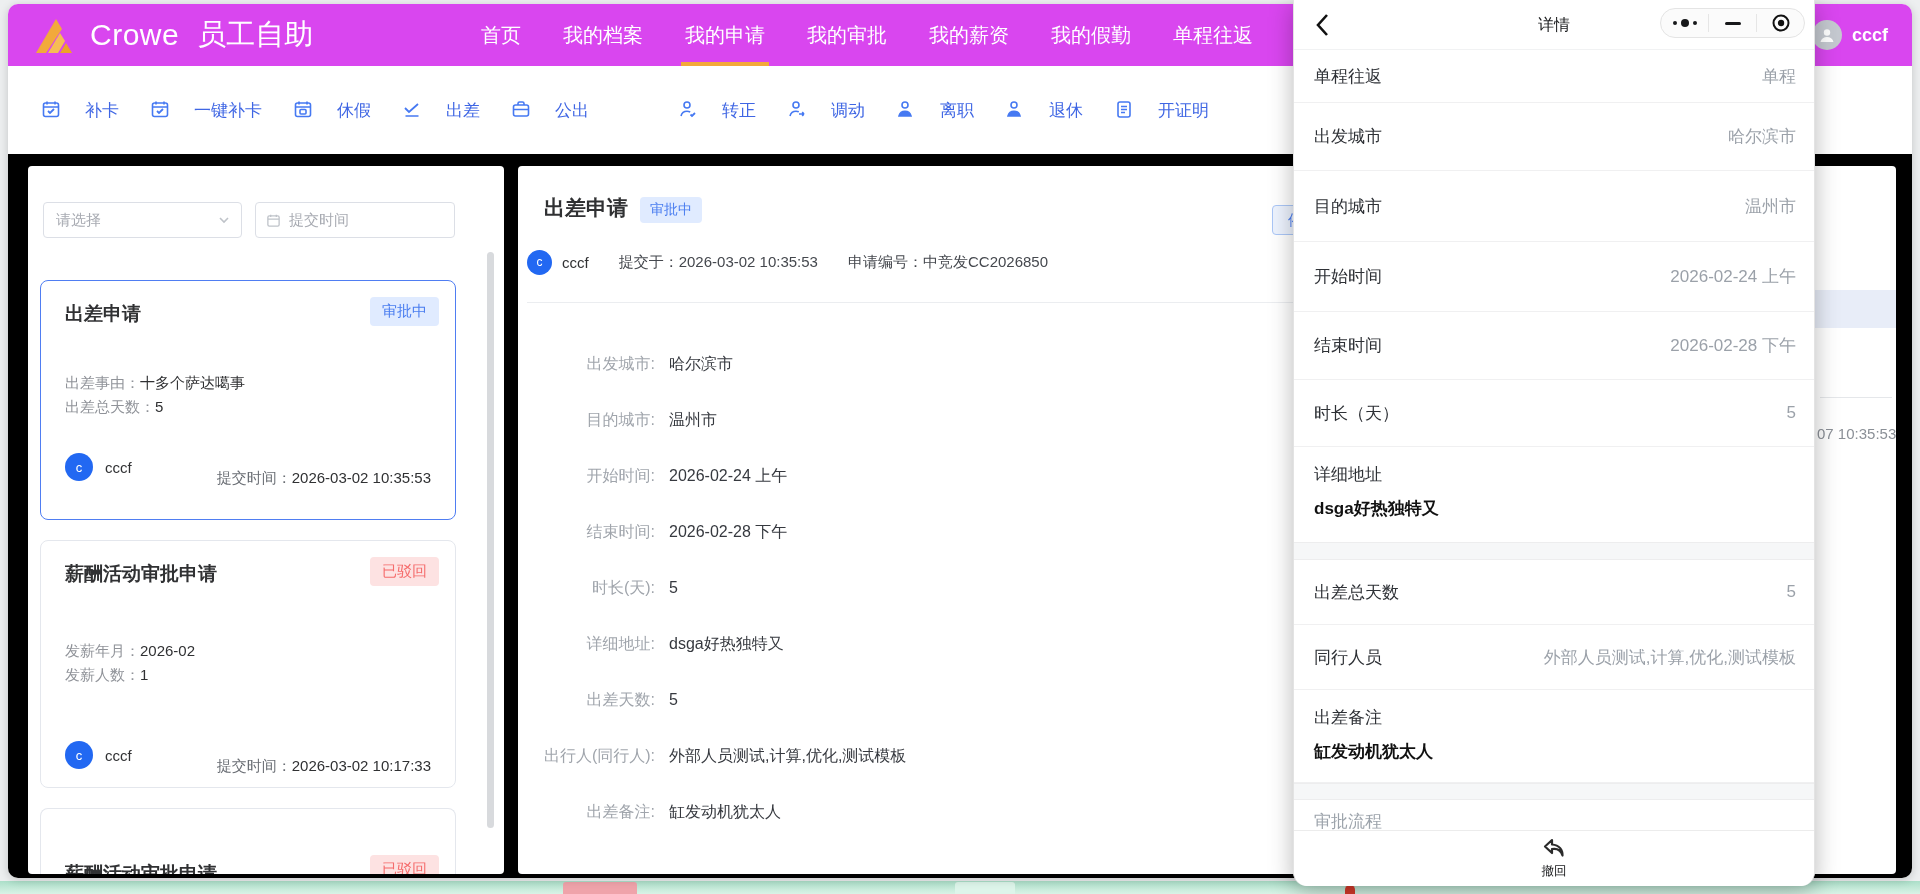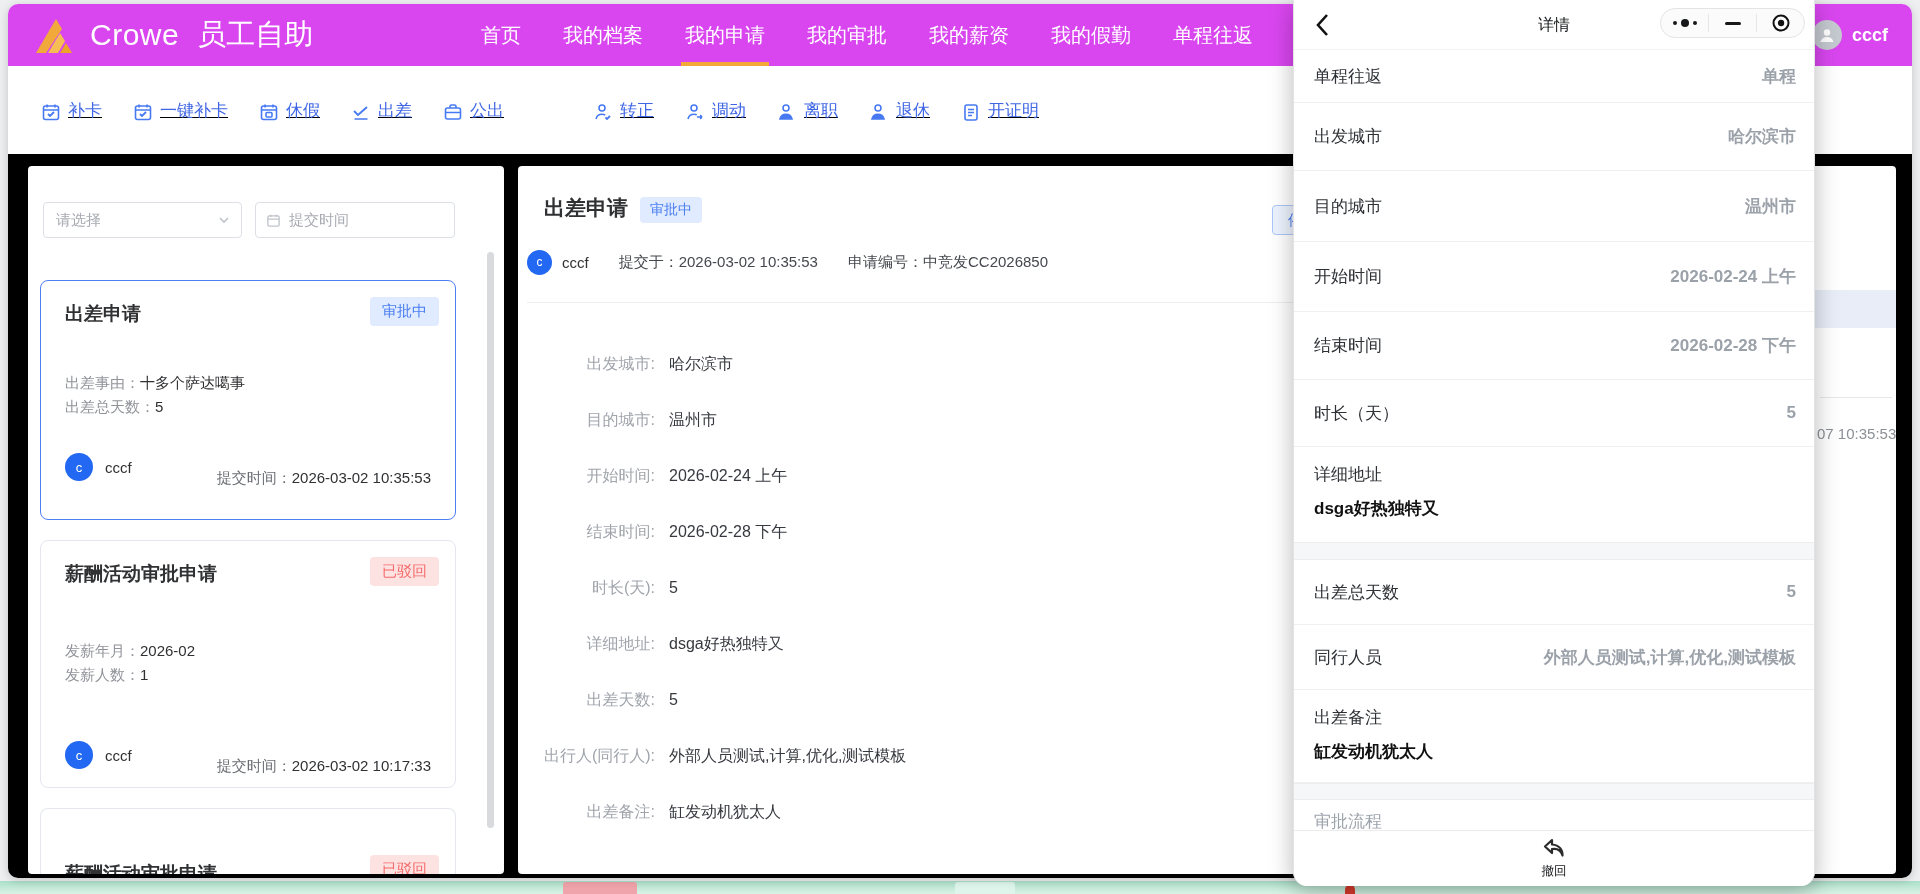--- a/index.html
+++ b/index.html
@@ -27,21 +27,21 @@
   #mainnav { position:absolute; left:473px; top:0; height:62px; display:flex; gap:42px; align-items:stretch; }
   .nav-item { position:relative; display:flex; align-items:center; color:#fff; font-size:20px; cursor:pointer; }
   .nav-item.active::after { content:""; position:absolute; left:-4px; right:-4px; bottom:0; height:4px; background:#f3a93a; }
   #hdr-user { position:absolute; left:1804px; top:0; height:62px; display:flex; align-items:center; gap:10px; }
   .hdr-avatar { width:30px; height:30px; border-radius:50%; background:#c5c9d0; display:flex; align-items:center; justify-content:center; }
   .hdr-username { color:#fff; font-size:18px; font-weight:700; }
 
   
   #quickbar { position:absolute; left:0; top:62px; width:100%; height:88px; background:#fff;
               display:flex; align-items:center; padding-left:33px; }
-  .qitem { display:flex; align-items:flex-end; gap:7px; margin-right:31px; cursor:pointer;text-decoration:underline; }
+  .qitem { display:flex; align-items:flex-start; gap:24px; margin-right:31px; cursor:pointer; }
   .qitem .qlabel { color:#3f66e4; font-size:17px; }
   .qspacer { width:58px; }
 
   
   #content { position:absolute; left:0; top:150px; width:100%; height:784px; background:#000000; }
 
   
   #leftpanel { position:absolute; left:20px; top:12px; width:476px; height:708px; background:#fff;
                border-radius:4px; overflow:hidden; }
   .filter-box { position:absolute; top:36px; height:36px; border:1px solid #dcdfe6; border-radius:4px;
@@ -112,21 +112,21 @@
               border-radius:9px; overflow:hidden; cursor:pointer; }
   #vconsole .vc-text { position:absolute; left:0; right:14px; bottom:5px; text-align:center; color:#fff;
                        font-size:17px; font-weight:700; }
   #vconsole .vc-ribbon { position:absolute; width:120px; height:15px; background:#f25d74; right:-36px; top:7px;
                          transform:rotate(38deg); color:#fff; font-size:8px; letter-spacing:1px; font-weight:700;
                          text-align:center; line-height:15px; }
 
   .ov-row { position:absolute; left:0; width:100%; display:flex; align-items:center; justify-content:space-between;
             padding:0 18px 0 20px; border-bottom:1px solid #f0f0f1; background:#fff; }
   .ov-label { font-size:17px; color:#2e3136; }
-  .ov-value { font-size:17px; color:#9ba1a9;font-weight:bold; }
+  .ov-value { font-size:17px; color:#9ba1a9; }
   .ov-block { position:absolute; left:0; width:100%; background:#fff; }
   .ov-block .ov-label { position:absolute; left:20px; top:16px; }
   .ov-block .ov-bvalue { position:absolute; left:20px; top:50px; font-size:17px; font-weight:700; color:#111; }
   .ov-gap { position:absolute; left:0; width:100%; background:#f6f7f8; border-top:1px solid #ededee; border-bottom:1px solid #ededee; }
   #ov-partial { position:absolute; left:0; top:800px; width:100%; height:30px; overflow:hidden; background:#fff; }
   #ov-partial span { position:absolute; left:20px; top:10px; font-size:17px; color:#9ca3ab; }
   #ov-bottombar { position:absolute; left:0; top:830px; width:100%; height:56px; background:#fff;
                   border-top:1px solid #ececec; border-radius:0 0 14px 14px; display:flex; flex-direction:column;
                   align-items:center; justify-content:center; gap:2px; cursor:pointer; }
   #ov-bottombar .wd-label { font-size:12.5px; color:#17181a; }

